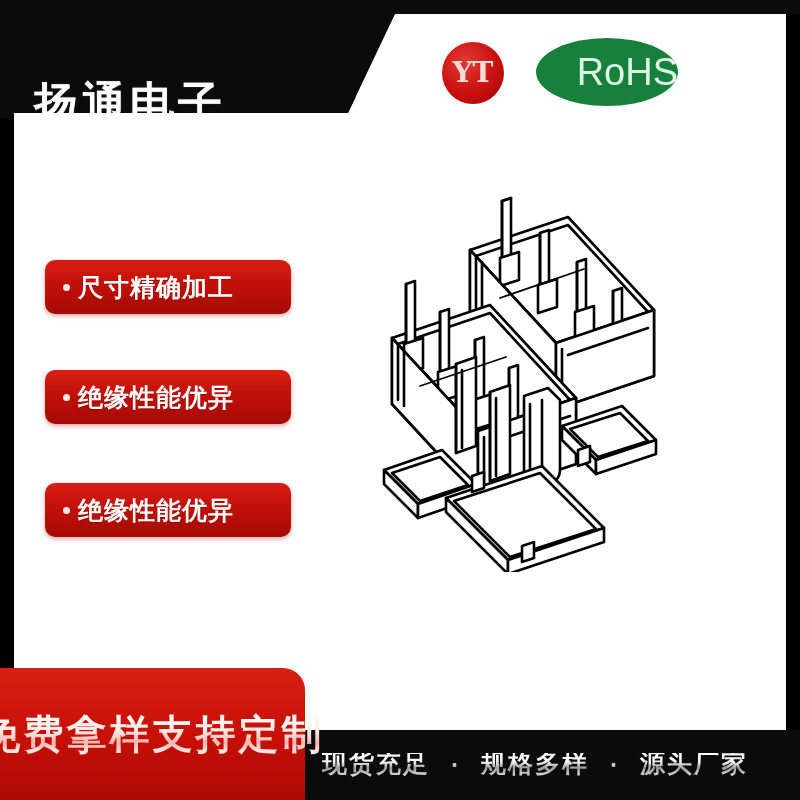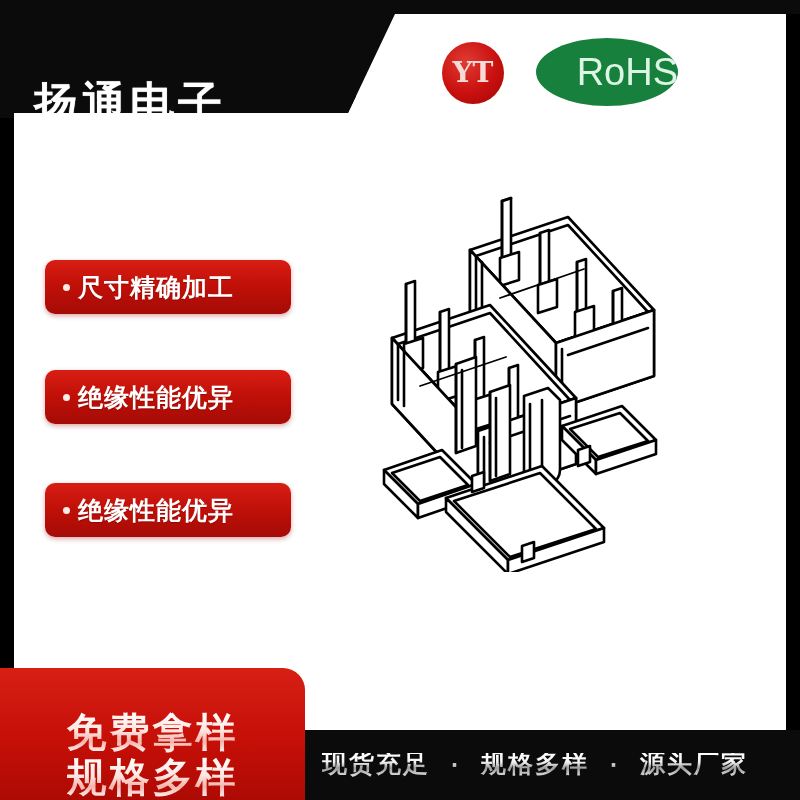--- a/index.html
+++ b/index.html
@@ -162,23 +162,22 @@
   }
 
   .footer-red {
     position:absolute;
     left:0; top:668px;
     width:305px; height:132px;
     background:linear-gradient(180deg,#d71f14 0%, #c50f07 55%, #ad0a04 100%);
     border-top-right-radius:22px;
     z-index:7;
     display:flex;
-    flex-direction:column;
     align-items:center;
-    justify-content:flex-end;
+    justify-content:center;
   }
   .footer-red .fr-line{
     font-family:"DejaVu Sans", sans-serif;
     font-size:40px;
     font-weight:700;
     letter-spacing:3px;
     line-height:1.12;
     white-space:nowrap;
     background:linear-gradient(180deg,#ffffff 0%, #ffe7e3 45%, #f6b4ad 70%, #ffffff 100%);
     -webkit-background-clip:text;
@@ -321,16 +320,16 @@
       <path d="M48 198 L134 169" stroke-width="1.8"></path>
     </svg>
   </div>
 
   <div class="footer-black">
     <div class="footer-tagline">现货充足 · 规格多样 · 源头厂家</div>
   </div>
 
   <div class="footer-red">
     <div class="fr-line">免费拿样</div>
-    <div class="fr-line">规格多样</div>
+    <div class="fr-line">支持定制</div>
   </div>
 
 </div>
 
 </body></html>

